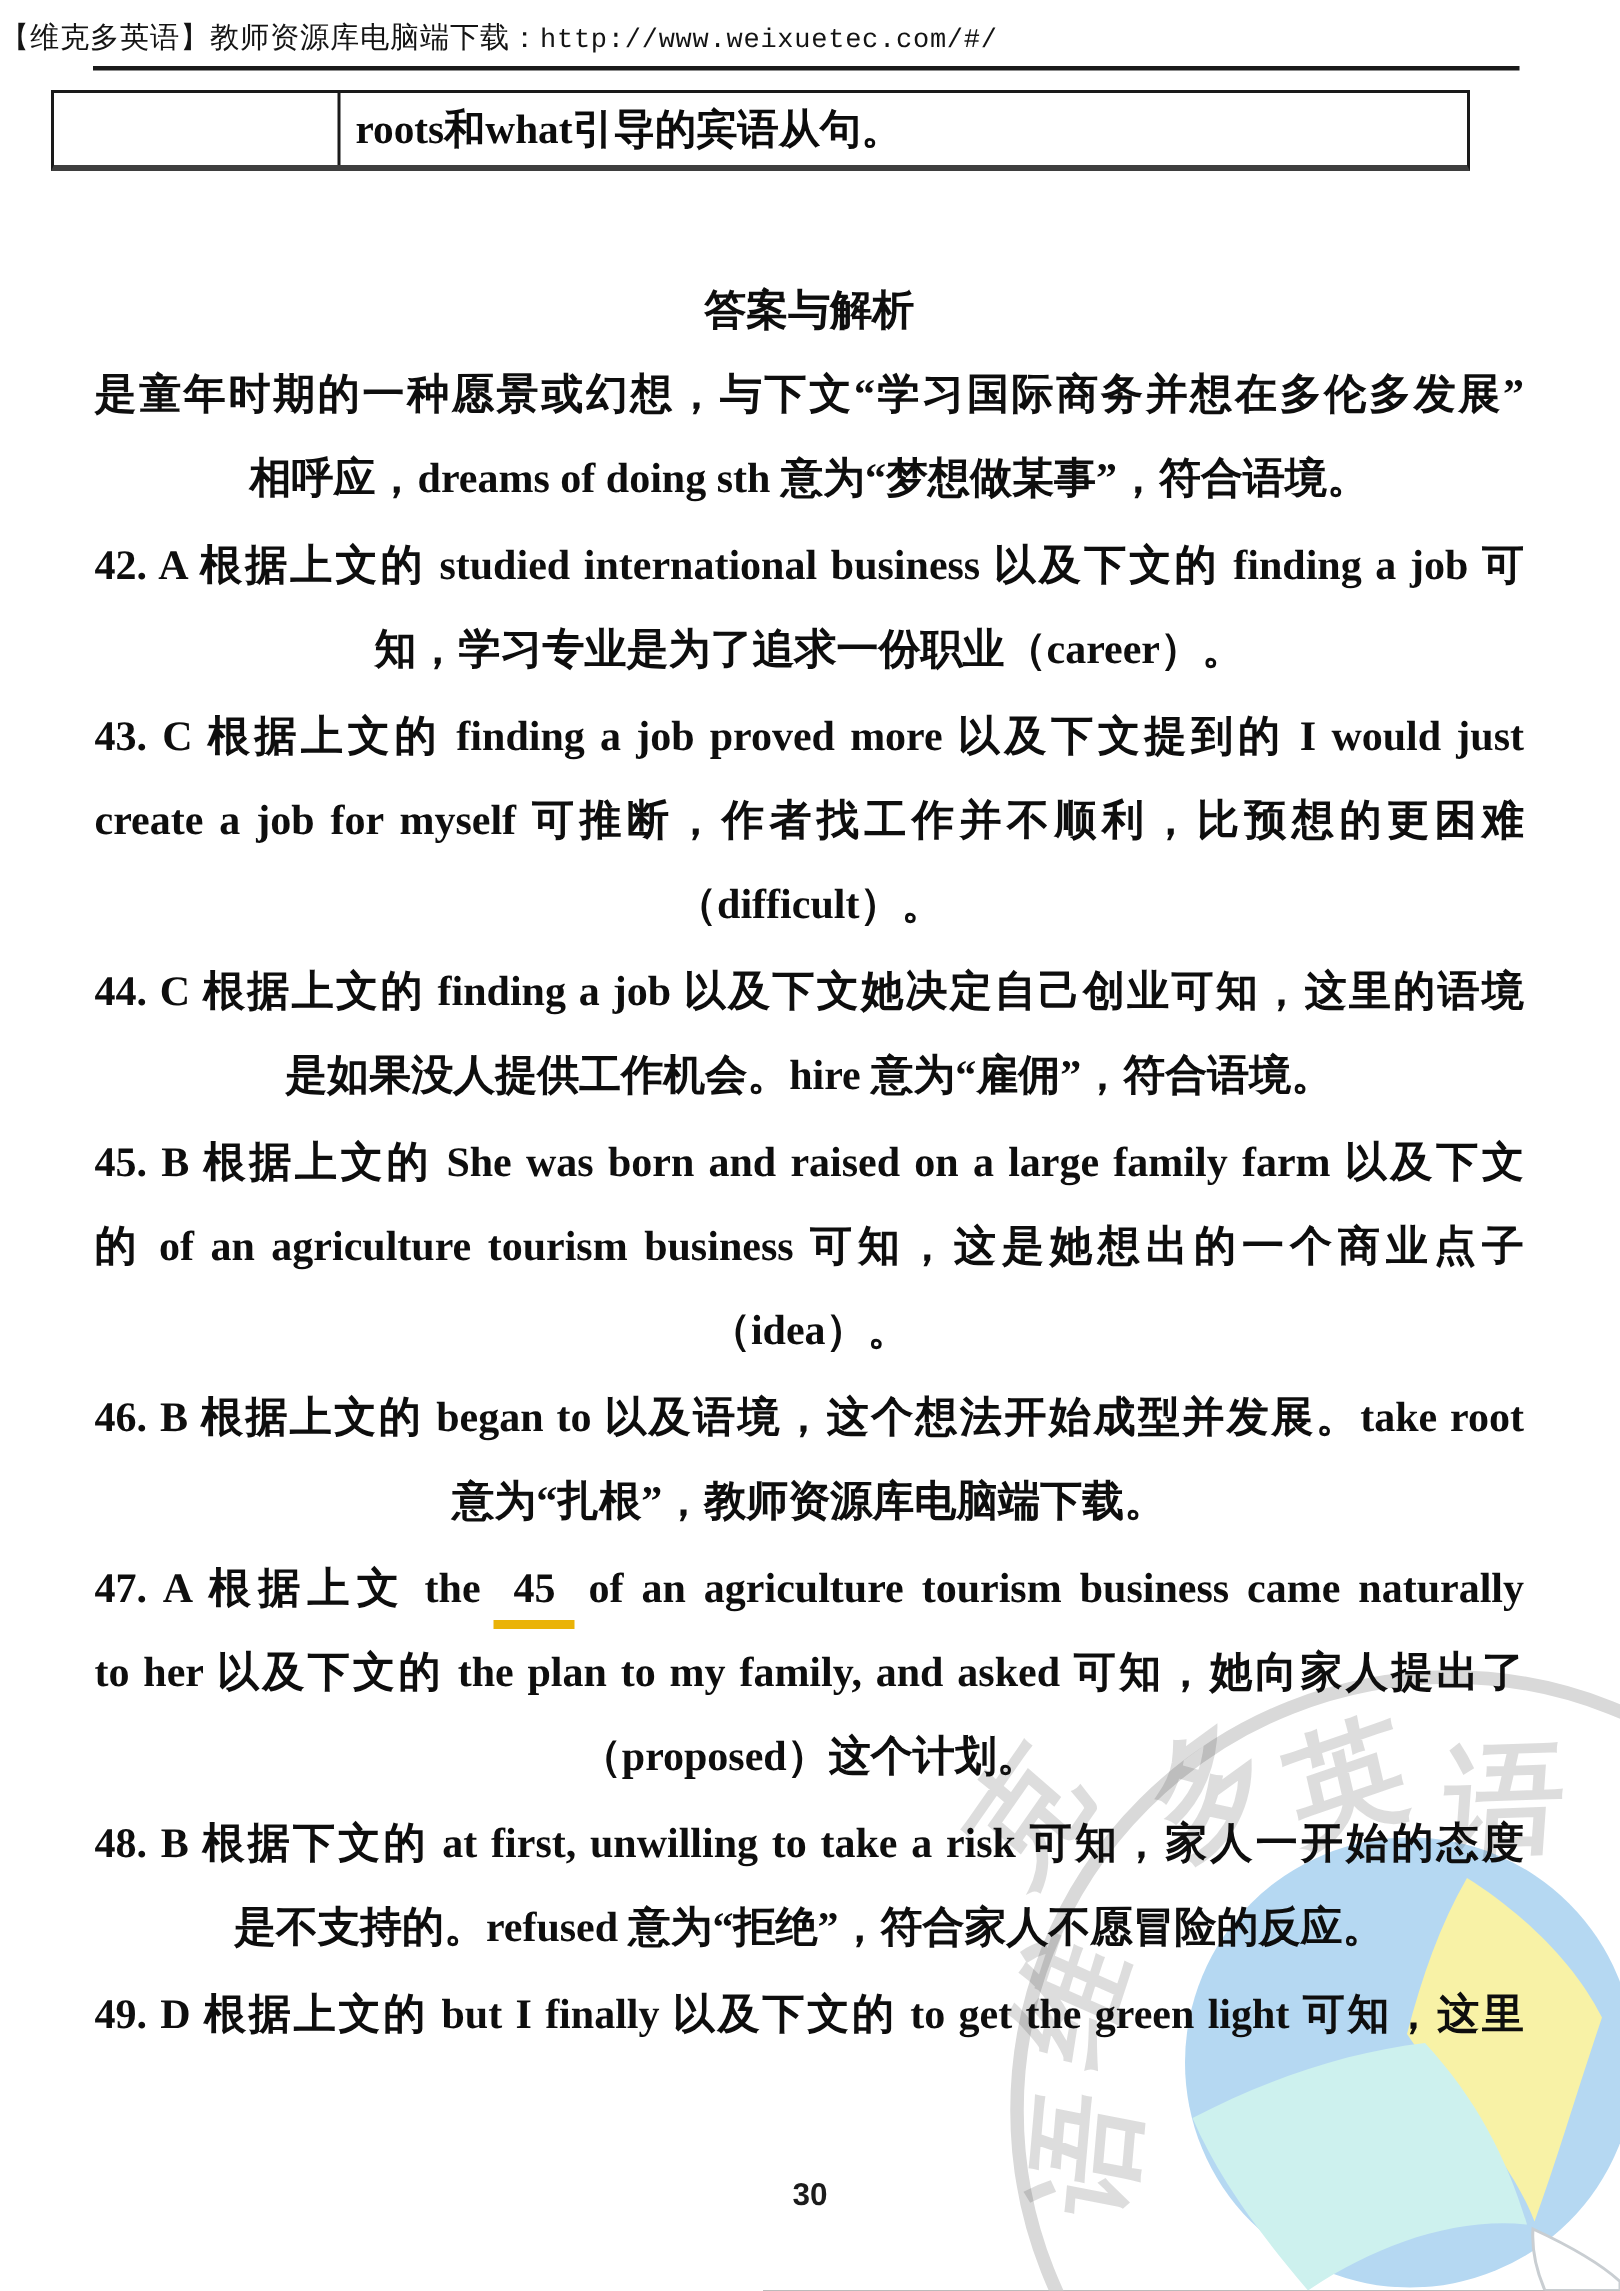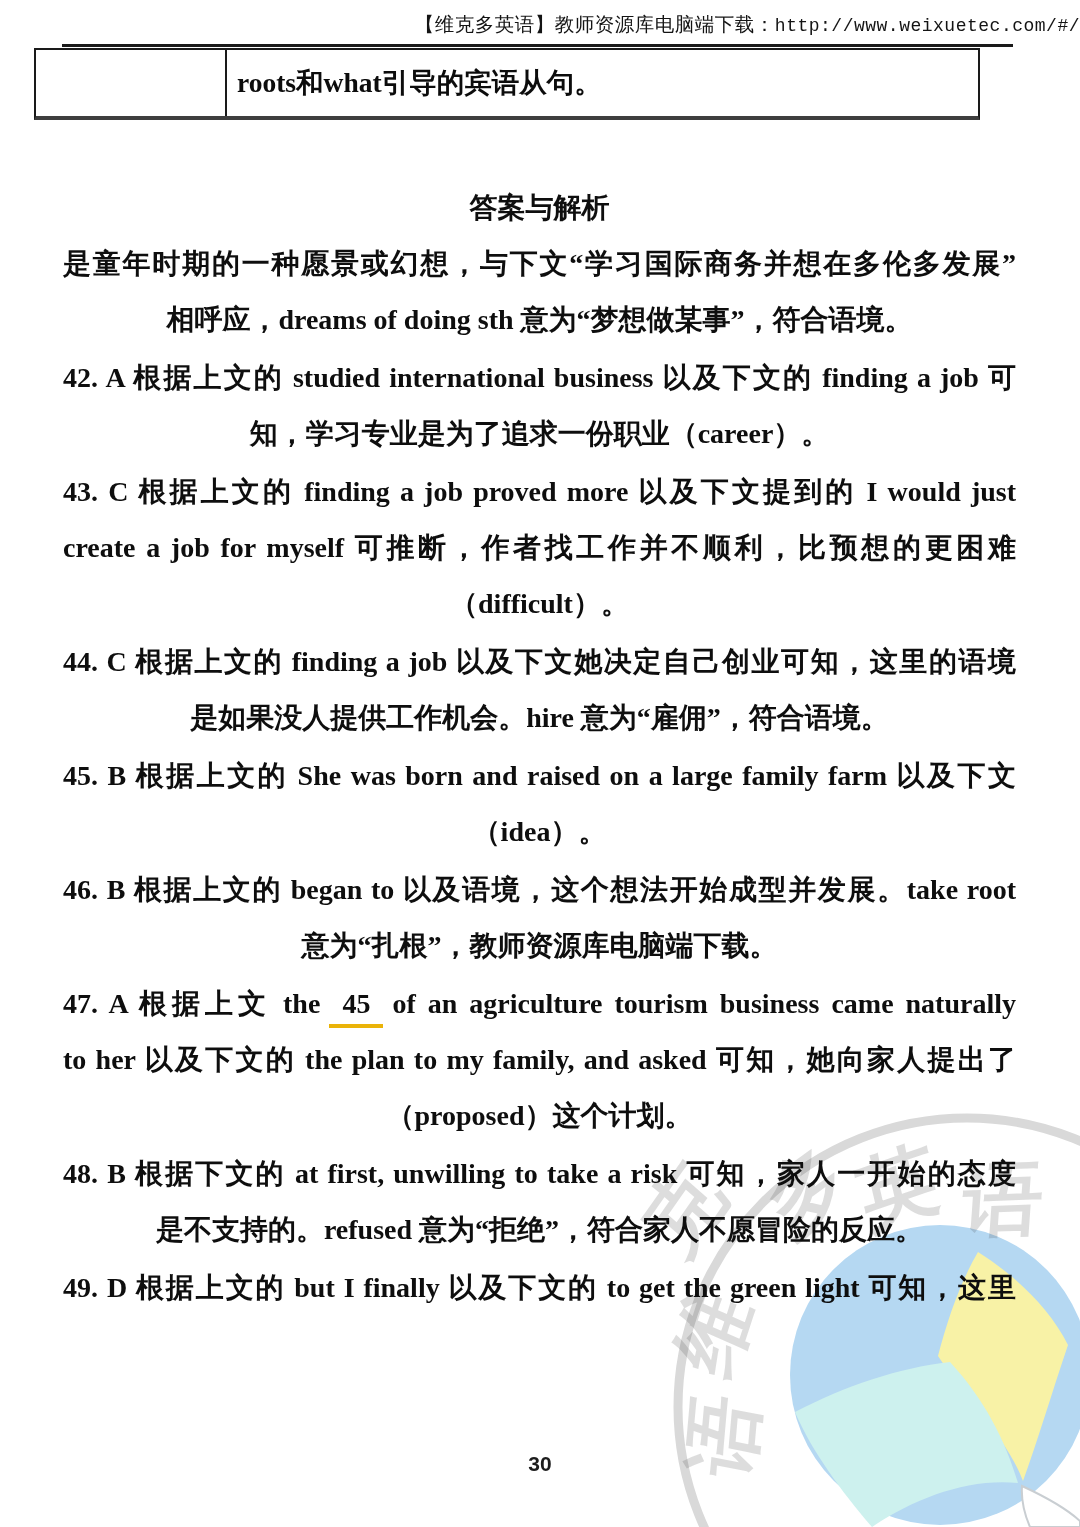--- a/index.html
+++ b/index.html
@@ -11,46 +11,46 @@
   
   .wm { position:absolute; left:0; top:0; width:1080px; height:1527px; z-index:0; }
   .wm svg { position:absolute; left:0; top:0; }
   .wm-ch {
     position:absolute; font-size:80px; line-height:1; font-weight:bold;
     font-family:"DejaVu Sans","Liberation Sans",sans-serif;
     color:rgba(45,45,45,0.16); transform-origin:center center;
   }
   
   .hdr {
-    position:absolute; left:0; top:11px; width:100%; text-align:right;
+    position:absolute; left:0; top:11px; width:100%; text-align:left;
     font-size:19.5px; color:#141414; z-index:2; letter-spacing:0.5px;
   }
   .hdr .url { font-family:"Liberation Mono","DejaVu Sans Mono",monospace; font-size:18px; }
   .rule { position:absolute; left:62px; top:44px; width:951px; height:2.5px; background:#1a1a1a; z-index:2; }
   
   .tbl {
-    position:absolute; left:34px; top:48px; width:946px; height:72px;
+    position:absolute; left:34px; top:60px; width:946px; height:54px;
     box-sizing:border-box; border:2px solid #1a1a1a; border-bottom:4px solid #3e3e3e;
     display:flex; z-index:2;text-align:right;
   }
   .cell-l { width:191px; box-sizing:border-box; border-right:2px solid #1a1a1a; }
   .cell-r {
     flex:1; display:flex; align-items:center; padding-left:10px;
     font-weight:bold; font-size:27.5px; color:#0c0c0c;
   }
   
   .body {
     position:absolute; left:63px; top:180px; width:953px; z-index:2;
     font-size:28px; font-weight:bold; line-height:56px; color:#0e0e0e;
   }
   .para { margin:0 0 2px 0; }
   .ln { text-align:center; word-break:keep-all; }
   .ln.j { text-align:justify; text-align-last:justify; }
   .blank {
-    display:inline-block; border-bottom:4px solid #eab308;
+    display:inline-block; border-bottom:6px solid #eab308;
     padding:0 13px; margin:0 9px; line-height:40px;
   }
   
   .pageno {
     position:absolute; left:0; top:1452px; width:1080px; text-align:center;
     font-family:"Liberation Sans","DejaVu Sans",sans-serif; font-size:21px;
     color:#1c1c1c; z-index:2;font-weight:bold;
   }
 </style>
 </head>
@@ -106,20 +106,21 @@
       <div class="ln">（difficult）。</div>
     </div>
 
     <div class="para">
       <div class="ln j">44. C 根据上文的 finding a job 以及下文她决定自己创业可知，这里的语境</div>
       <div class="ln">是如果没人提供工作机会。hire 意为“雇佣”，符合语境。</div>
     </div>
 
     <div class="para">
       <div class="ln j">45. B 根据上文的 She was born and raised on a large family farm 以及下文</div>
+      <div class="ln j">的 of an agriculture tourism business 可知，这是她想出的一个商业点子</div>
       <div class="ln">（idea）。</div>
     </div>
 
     <div class="para">
       <div class="ln j">46. B 根据上文的 began to 以及语境，这个想法开始成型并发展。take root</div>
       <div class="ln">意为“扎根”，教师资源库电脑端下载。</div>
     </div>
 
     <div class="para">
       <div class="ln j">

